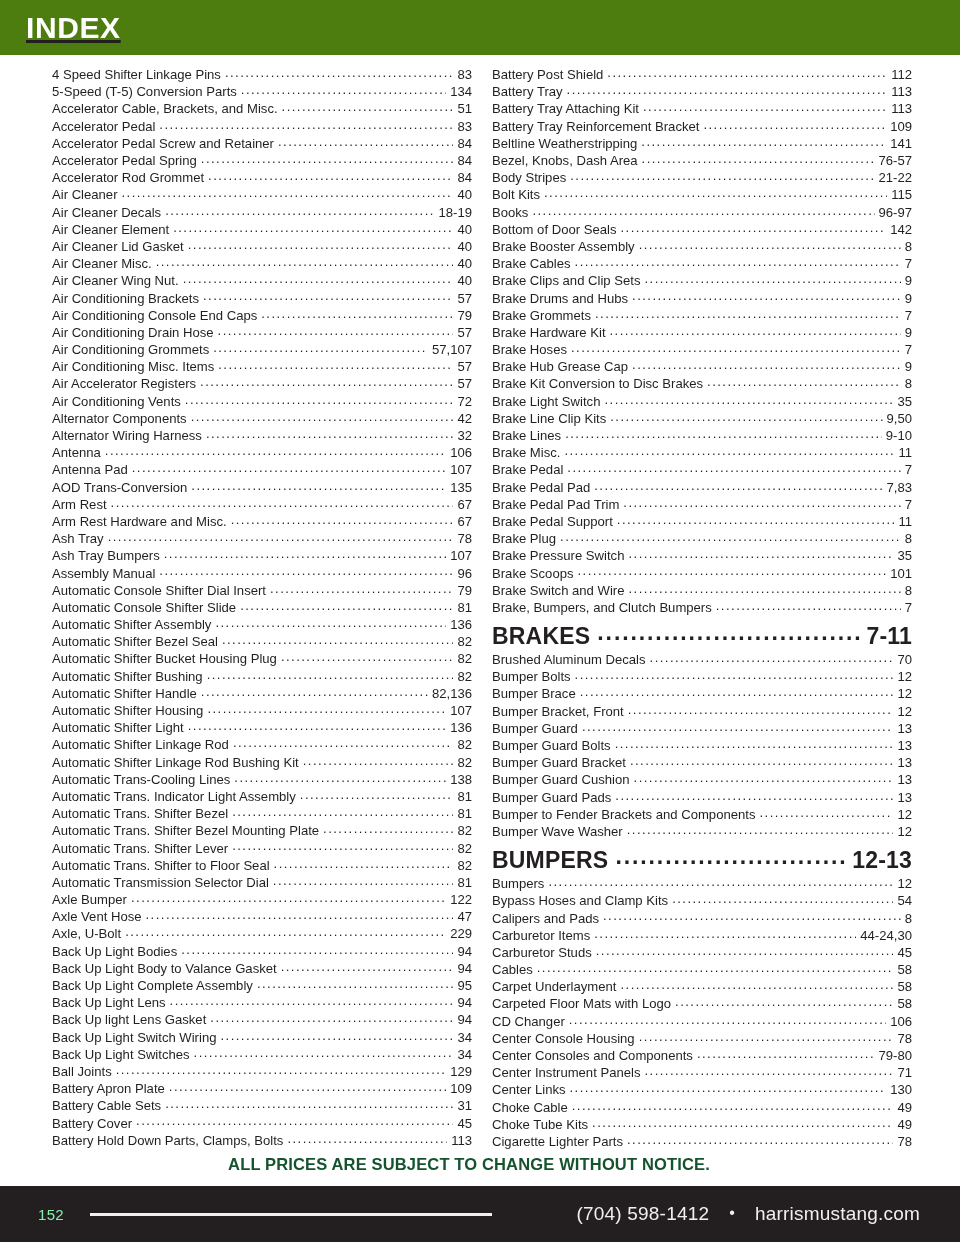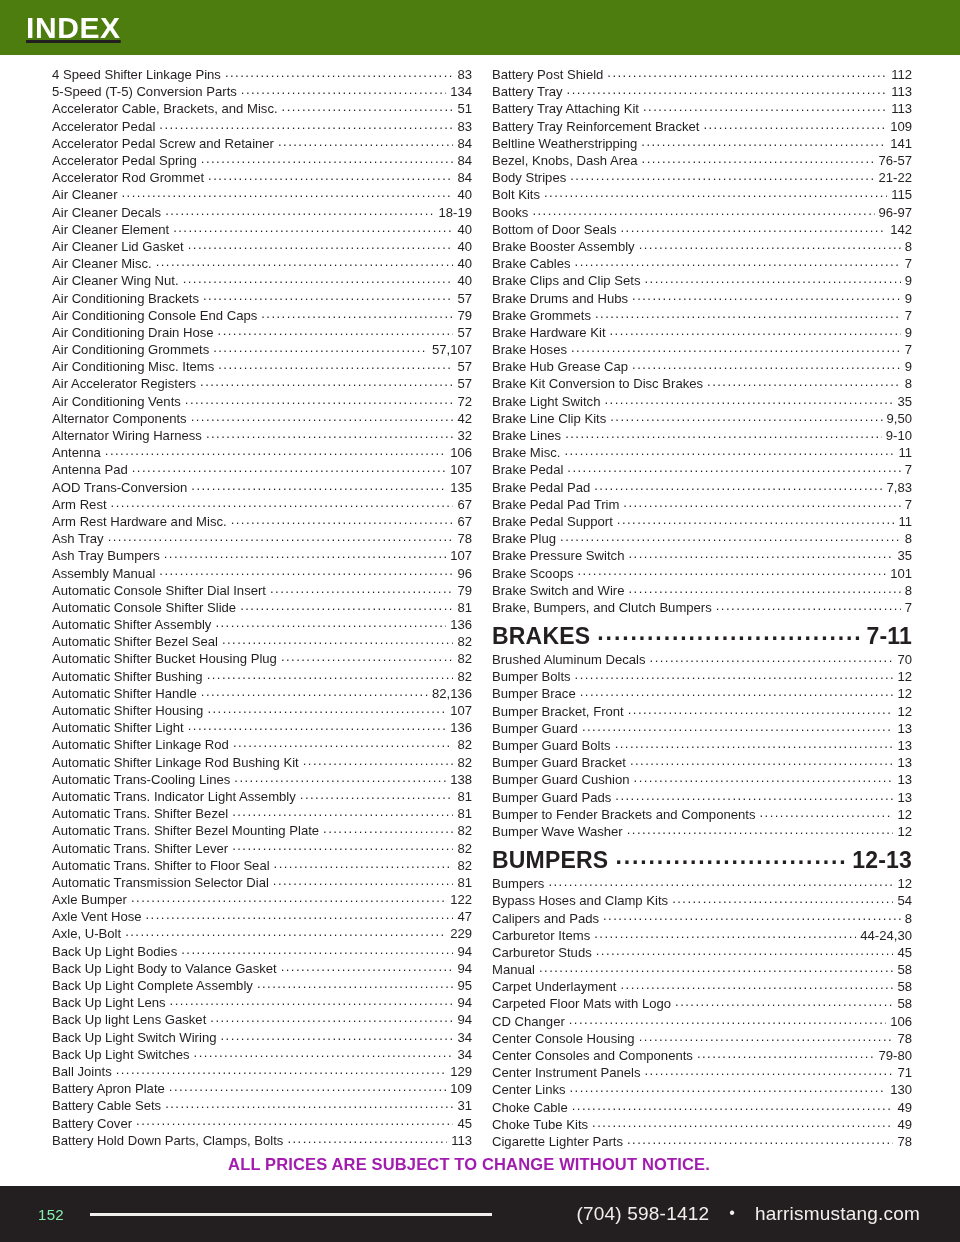--- a/index.html
+++ b/index.html
@@ -104,21 +104,21 @@
   
   .notice {
     position: absolute;
     left: 0;
     top: 1155px;
     width: 938px;
     text-align: center;
     font-size: 16.5px;
     font-weight: bold;
     letter-spacing: 0.15px;
-    color: #a21caf;
+    color: #14532d;
   }
 
   
   .footer-bar {
     position: absolute;
     left: 0;
     top: 1186px;
     width: 960px;
     height: 56px;
     background: #231f20;
@@ -726,21 +726,21 @@
         <span class="label">Carburetor Items</span>
         <span class="leader"></span>
         <span class="page">44-24,30</span>
       </div>
       <div class="entry">
         <span class="label">Carburetor Studs</span>
         <span class="leader"></span>
         <span class="page">45</span>
       </div>
       <div class="entry">
-        <span class="label">Manual</span>
+        <span class="label">Cables</span>
         <span class="leader"></span>
         <span class="page">58</span>
       </div>
       <div class="entry">
         <span class="label">Carpet Underlayment</span>
         <span class="leader"></span>
         <span class="page">58</span>
       </div>
       <div class="entry">
         <span class="label">Carpeted Floor Mats with Logo</span>

